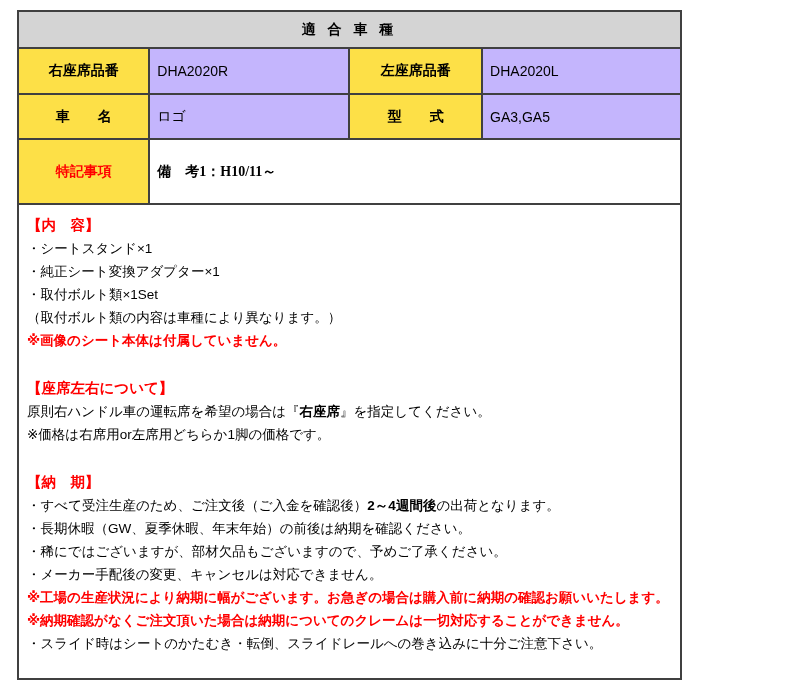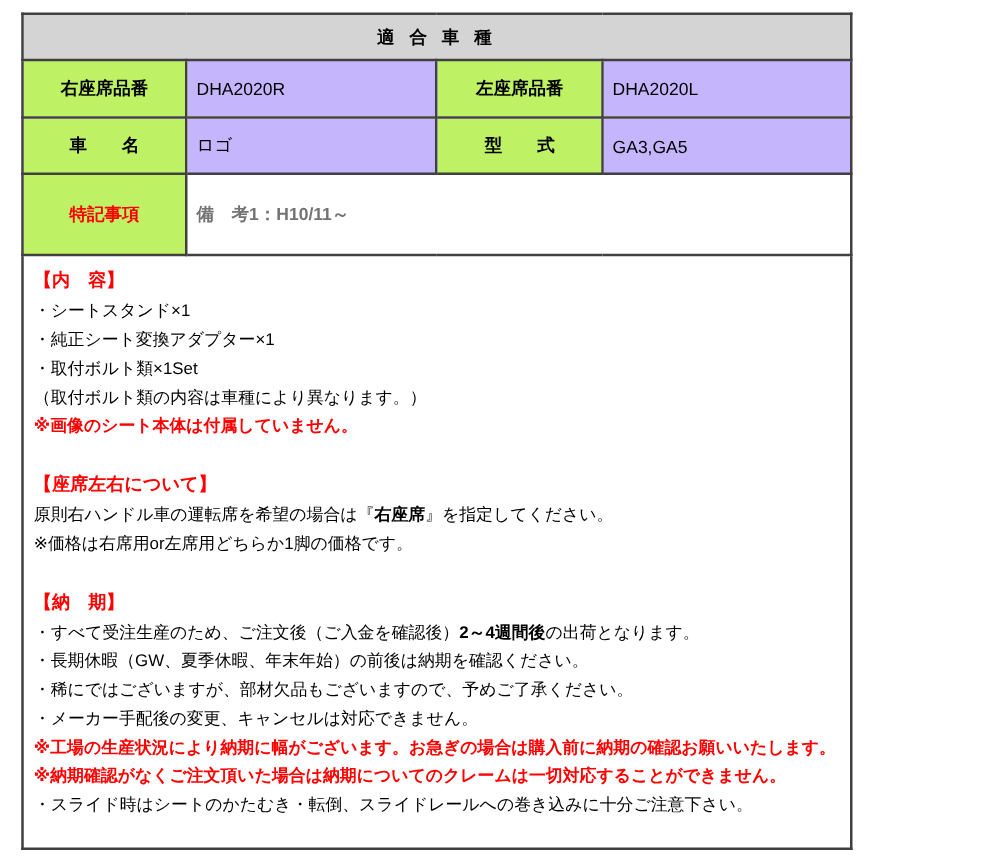--- a/index.html
+++ b/index.html
@@ -31,40 +31,40 @@
   }
   td.title-cell {
     background: #d4d4d4;
     height: 33px;
     text-align: center;
     font-weight: bold;
     font-size: 17px;
     letter-spacing: 4px;
   }
   td.hcell {
-    background: #bef264;
+    background: #fde047;
     text-align: center;
     font-weight: bold;
     font-size: 13.5px;
   }
   td.vcell {
     background: #c4b5fd;
     text-align: left;
     padding-left: 7px;
   }
   tr.row-part  td { height: 42px; }
   tr.row-name  td { height: 41px; }
-  tr.row-note  td { height: 61px; }
+  tr.row-note  td { height: 61px; font-family: Liberation Serif, serif; }
   .red  { color: #ff0000; }
   .bold { font-weight: bold; }
   td.note-value {
     background: #ffffff;
     text-align: left;
     padding-left: 7px;
-    color: #737373;
+    color: #000000;
     font-weight: bold;
   }
   .details {
     box-sizing: border-box;
     width: 100%;
     height: 475px;
     border: 2px solid #404040;
     border-top: none;
     padding: 9px 2px 0 8px;
     overflow: hidden;

